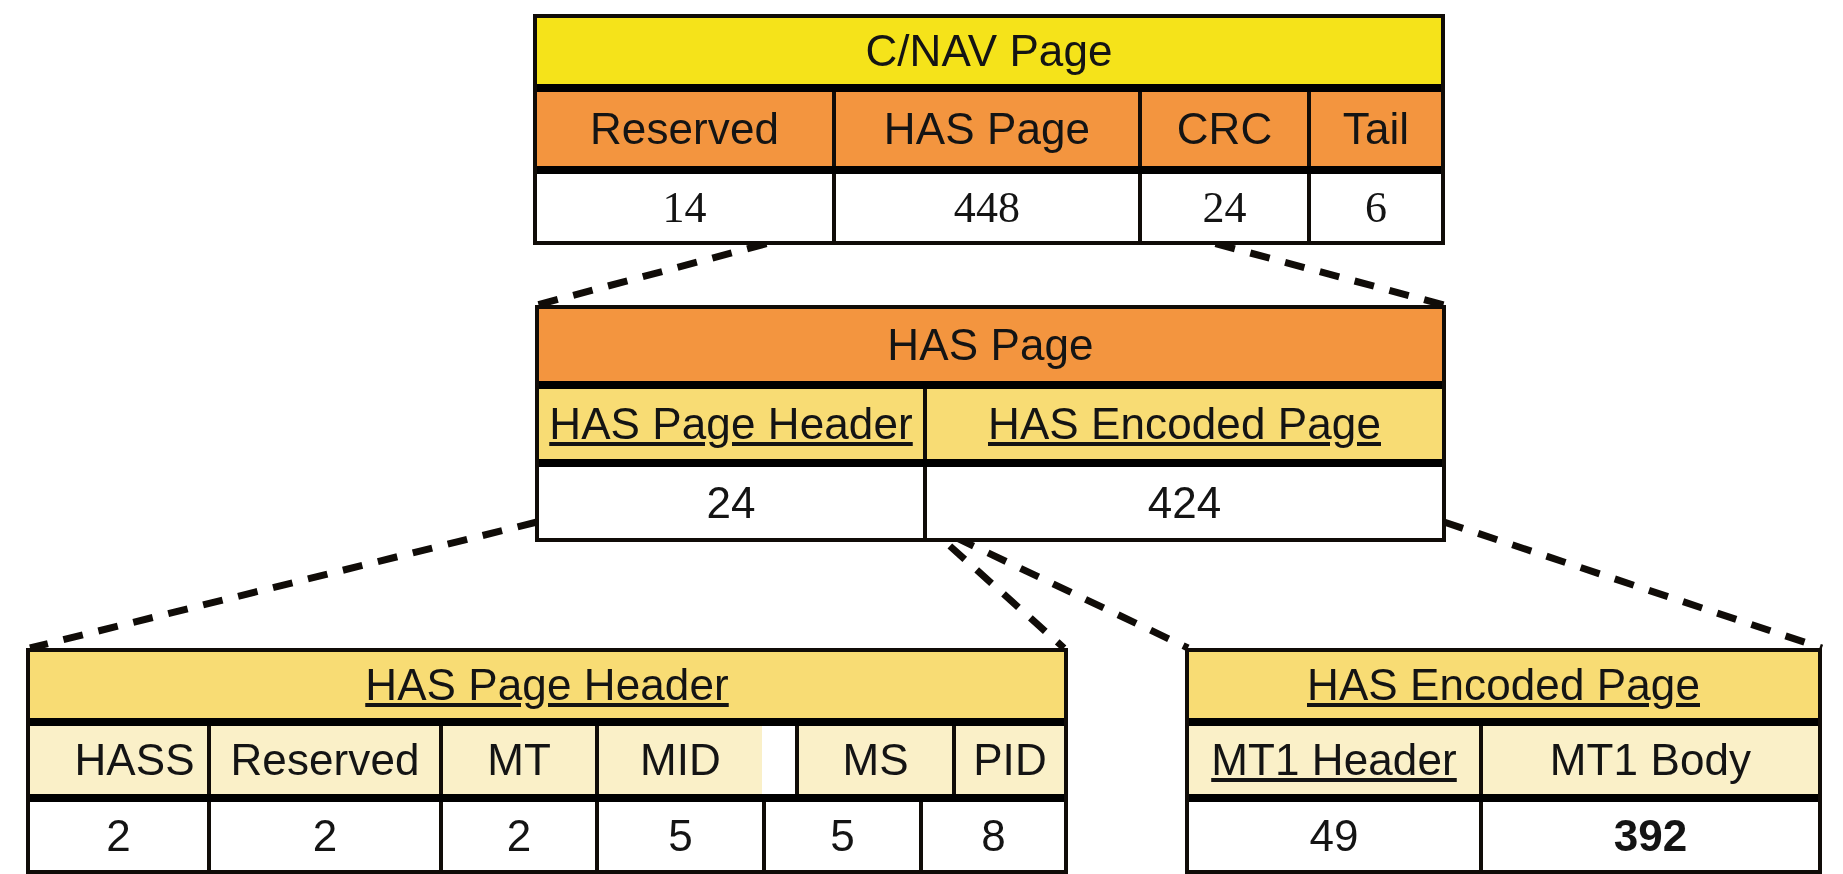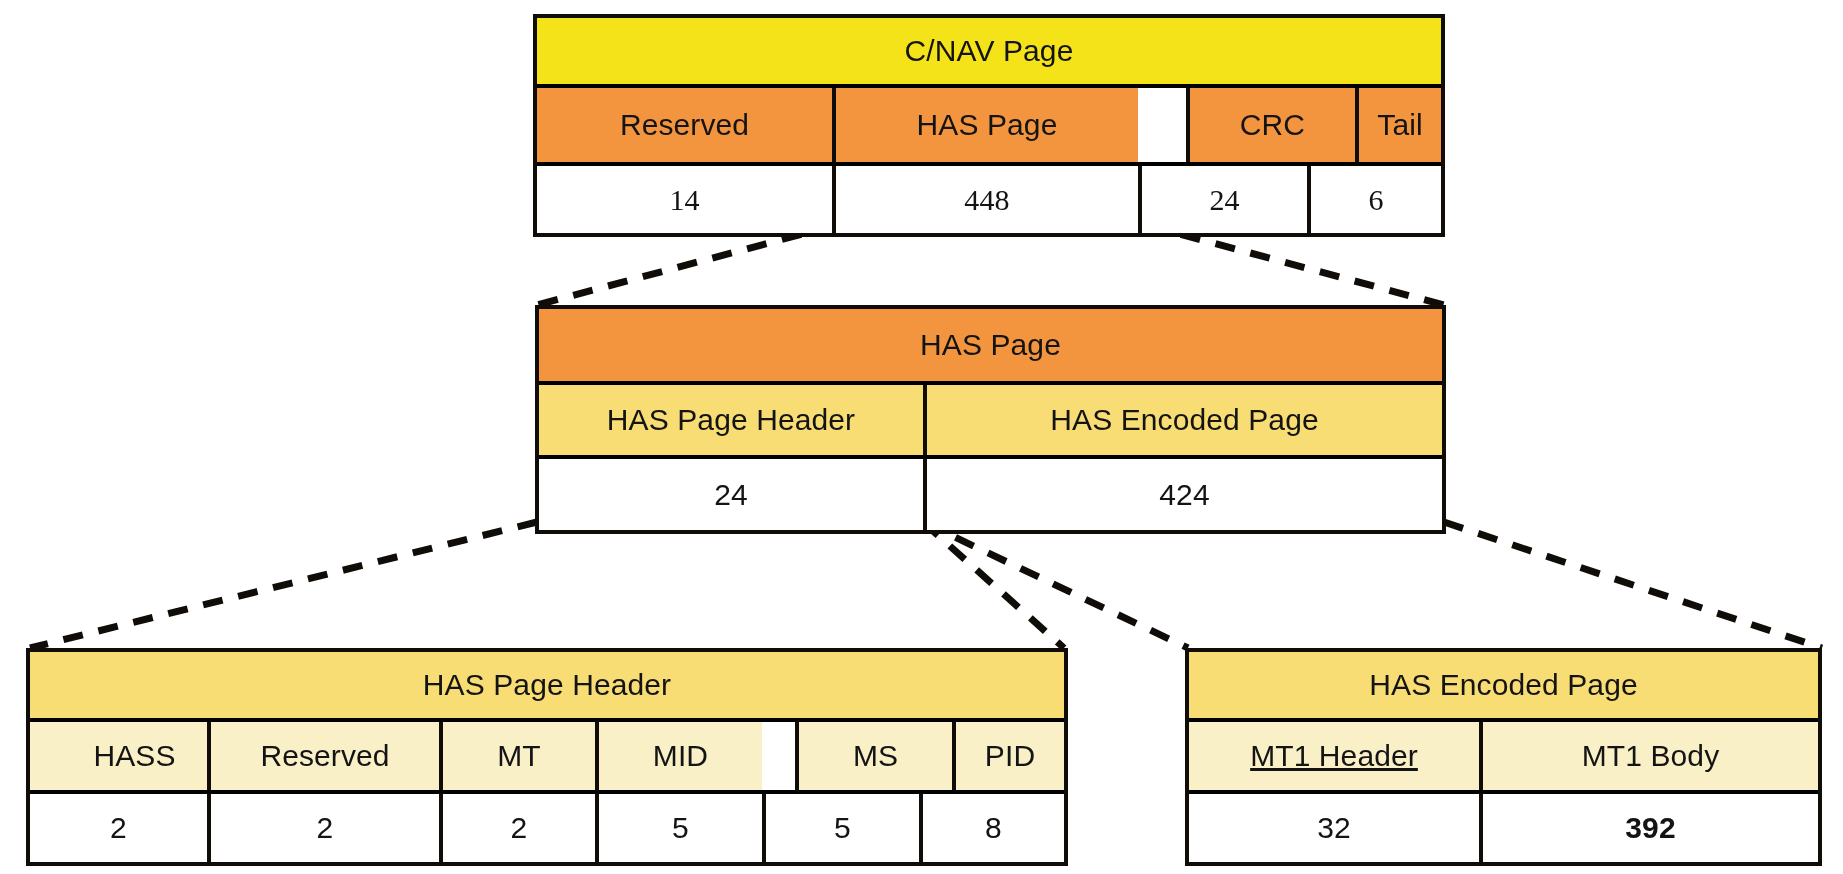--- a/index.html
+++ b/index.html
@@ -22,43 +22,43 @@
     box-sizing: border-box;
     border: 4px solid #100c08;
     background: #ffffff;
   }
   .row {
     display: flex;
     box-sizing: border-box;
     width: 100%;
   }
   .row.sep {
-    border-top: 4px solid #000000;
+    border-top: 8px solid #000000;
   }
   .cell {
     box-sizing: border-box;
     display: flex;
     align-items: center;
     justify-content: center;
     text-align: center;
     color: #141414;
-    font-size: 30px;
+    font-size: 44px;
     line-height: 1;
     letter-spacing: 0.1px;
     white-space: nowrap;
     overflow: hidden;
   }
   .cell + .cell {
     border-left: 4px solid #100c08;
   }
 
   
   .f-yellow   { background: #f5e31a; }
   .f-orange   { background: #f3953f; }
-  .f-gold     { background: #f8dc74; }
+  .f-gold     { background: #f8dc74; text-decoration: underline; }
   .f-cream    { background: #faf0c8; }
   .f-white    { background: #ffffff; }
 
   
   .h-title { height: 66px; }
   .h-sub   { height: 74px; }
   .h-num   { height: 67px; font-family: Liberation Serif, serif; }
 
   .h2-title { height: 72px; }
   .h2-sub   { height: 70px; }
@@ -104,21 +104,21 @@
     <path d="M 1444 522 L 1822 648"></path>
   </svg>
 
   <div class="blk" style="left:533px; top:14px; width:912px;">
     <div class="row">
       <div class="cell f-yellow h-title" style="flex:1 1 100%;">C/NAV Page</div>
     </div>
     <div class="row sep">
       <div class="cell f-orange h-sub" style="flex:0 0 295px;">Reserved</div>
       <div class="cell f-orange h-sub" style="flex:0 0 306px;">HAS Page</div>
-      <div class="cell f-orange h-sub" style="flex:0 0 169px;margin-left:48px;">CRC</div>
+      <div class="cell f-orange h-sub" style="flex:0 0 169px;">CRC</div>
       <div class="cell f-orange h-sub" style="flex:1 1 auto;">Tail</div>
     </div>
     <div class="row sep">
       <div class="cell f-white h-num" style="flex:0 0 295px;">14</div>
       <div class="cell f-white h-num" style="flex:0 0 306px;">448</div>
       <div class="cell f-white h-num" style="flex:0 0 169px;">24</div>
       <div class="cell f-white h-num" style="flex:1 1 auto;">6</div>
     </div>
   </div>
 
@@ -160,18 +160,18 @@
 
   <div class="blk" style="left:1185px; top:648px; width:637px;">
     <div class="row">
       <div class="cell f-gold h3-title" style="flex:1 1 100%;">HAS Encoded Page</div>
     </div>
     <div class="row sep">
       <div class="cell f-cream h3-sub" style="flex:0 0 290px;text-decoration:underline;">MT1 Header</div>
       <div class="cell f-cream h3-sub" style="flex:1 1 auto;">MT1 Body</div>
     </div>
     <div class="row sep">
-      <div class="cell f-white h3-num" style="flex:0 0 290px;">32</div>
+      <div class="cell f-white h3-num" style="flex:0 0 290px;">49</div>
       <div class="cell f-white h3-num" style="flex:1 1 auto;font-weight:bold;">392</div>
     </div>
   </div>
 
 </div>
 
 </body></html>

